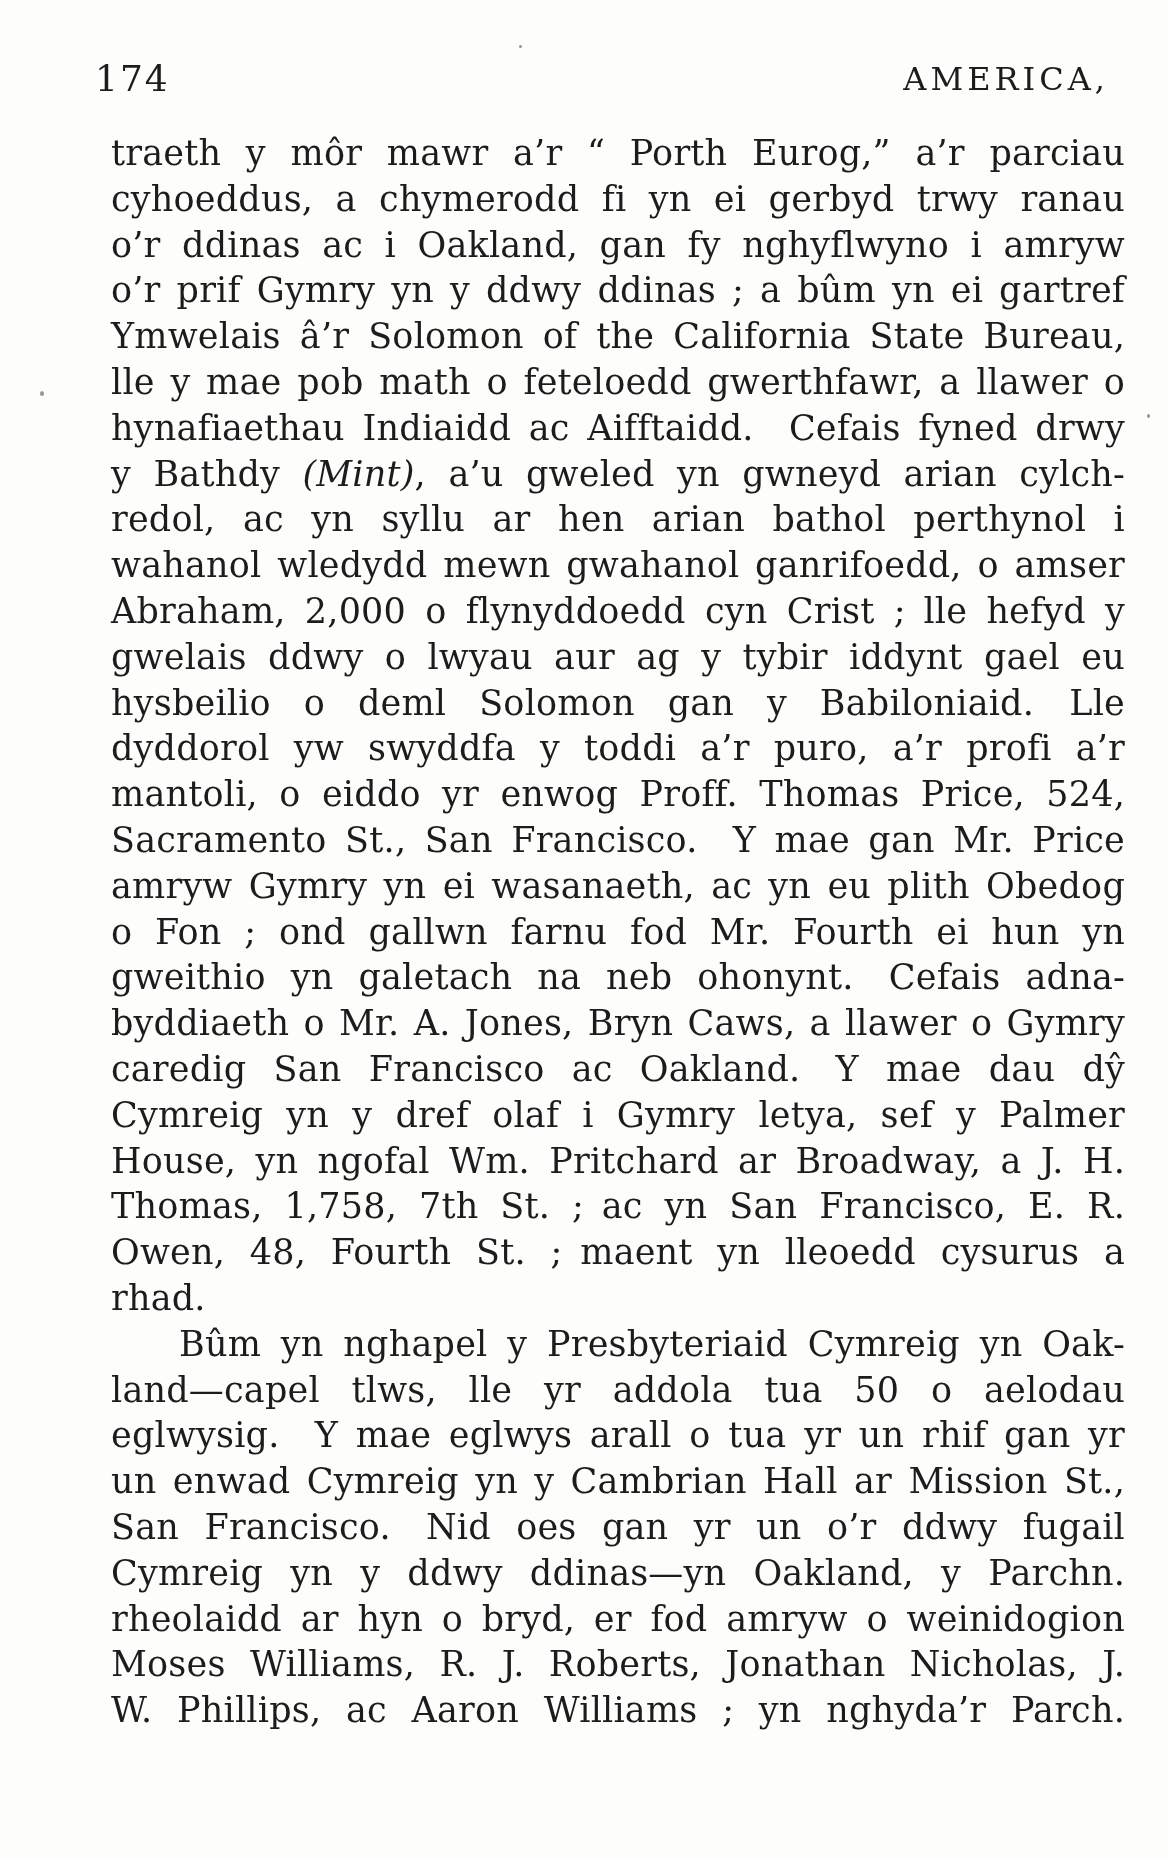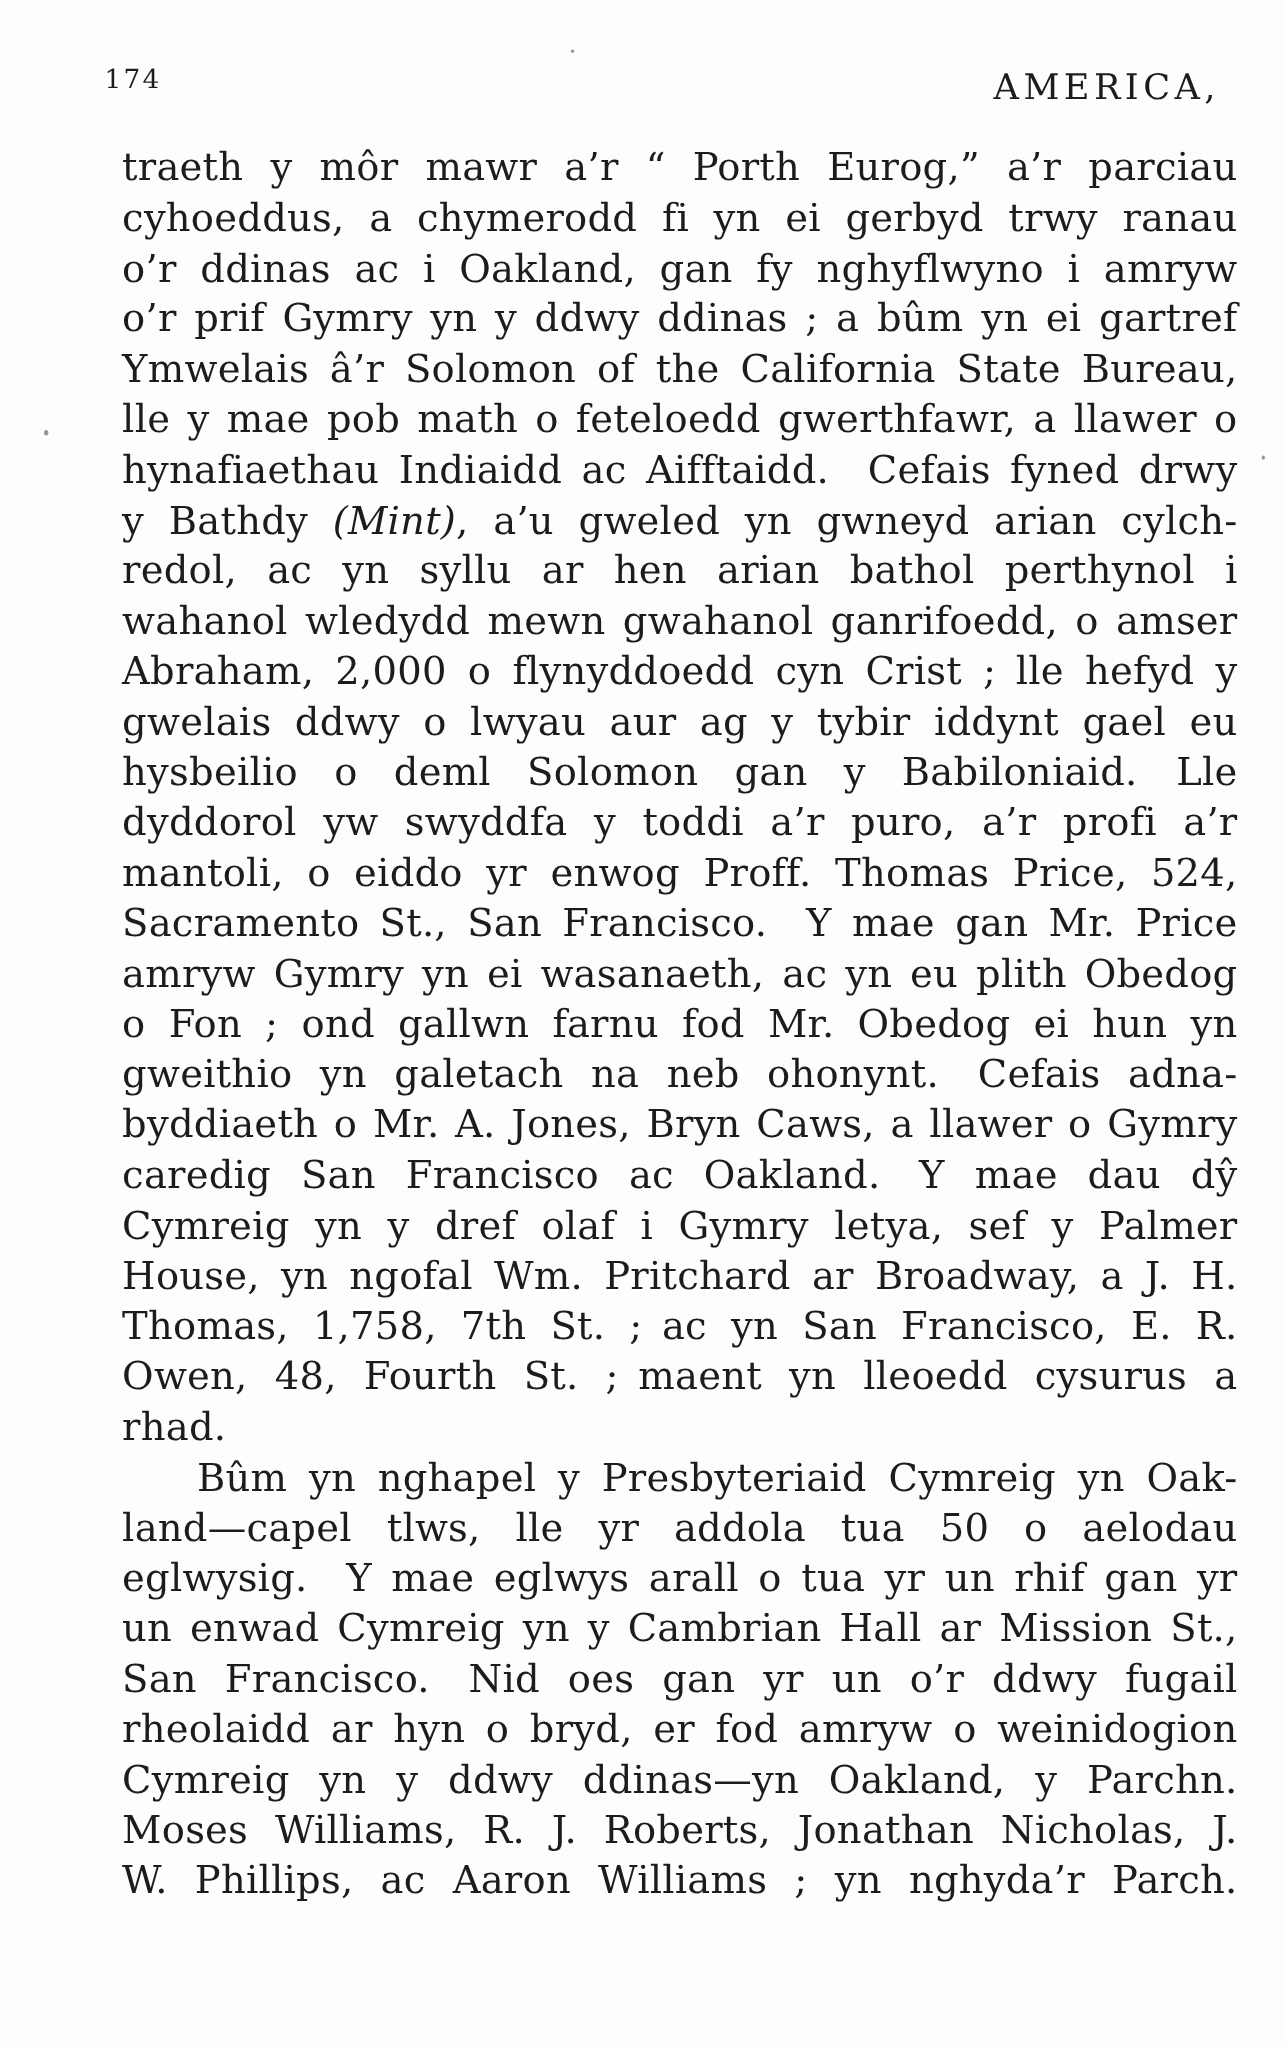--- a/index.html
+++ b/index.html
@@ -20,21 +20,21 @@
     position: absolute;
     top: 56px;
     left: 95px;
     width: 1014px;
     height: 46px;
   }
   .pagenum {
     position: absolute;
     left: 0;
     top: 2px;
-    font-size: 24px;
+    font-size: 36px;
     letter-spacing: 2px;
     font-variant-numeric: oldstyle-nums;
   }
   .running {
     position: absolute;
     left: 0;
     right: 0;
     top: 4px;
     text-align: right;
     font-size: 32px;
@@ -99,38 +99,38 @@
         <div class="line"><span>y Bathdy </span><span class="i">(Mint)</span><span>, a’u gweled yn gwneyd arian cylch-</span></div>
         <div class="line"><span>redol, ac yn syllu ar hen arian bathol perthynol i</span></div>
         <div class="line"><span>wahanol wledydd mewn gwahanol ganrifoedd, o amser</span></div>
         <div class="line"><span>Abraham, 2,000 o flynyddoedd cyn Crist ; lle hefyd y</span></div>
         <div class="line"><span>gwelais ddwy o lwyau aur ag y tybir iddynt gael eu</span></div>
         <div class="line"><span>hysbeilio o deml Solomon gan y Babiloniaid. Lle</span></div>
         <div class="line"><span>dyddorol yw swyddfa y toddi a’r puro, a’r profi a’r</span></div>
         <div class="line"><span>mantoli, o eiddo yr enwog Proff. Thomas Price, 524,</span></div>
         <div class="line"><span>Sacramento St., San Francisco. Y mae gan Mr. Price</span></div>
         <div class="line"><span>amryw Gymry yn ei wasanaeth, ac yn eu plith Obedog</span></div>
-        <div class="line"><span>o Fon ; ond gallwn farnu fod Mr. Obedog ei hun yn</span></div>
+        <div class="line"><span>o Fon ; ond gallwn farnu fod Mr. Fourth ei hun yn</span></div>
         <div class="line"><span>gweithio yn galetach na neb ohonynt. Cefais adna-</span></div>
         <div class="line"><span>byddiaeth o Mr. A. Jones, Bryn Caws, a llawer o Gymry</span></div>
         <div class="line"><span>caredig San Francisco ac Oakland. Y mae dau dŷ</span></div>
         <div class="line"><span>Cymreig yn y dref olaf i Gymry letya, sef y Palmer</span></div>
         <div class="line"><span>House, yn ngofal Wm. Pritchard ar Broadway, a J. H.</span></div>
         <div class="line"><span>Thomas, 1,758, 7th St. ; ac yn San Francisco, E. R.</span></div>
         <div class="line"><span>Owen, 48, Fourth St. ; maent yn lleoedd cysurus a</span></div>
         <div class="line left"><span>rhad.</span></div>
       </div>
       <div>
         <div class="line indent"><span>Bûm yn nghapel y Presbyteriaid Cymreig yn Oak-</span></div>
         <div class="line"><span>land—capel tlws, lle yr addola tua 50 o aelodau</span></div>
         <div class="line"><span>eglwysig. Y mae eglwys arall o tua yr un rhif gan yr</span></div>
         <div class="line"><span>un enwad Cymreig yn y Cambrian Hall ar Mission St.,</span></div>
         <div class="line"><span>San Francisco. Nid oes gan yr un o’r ddwy fugail</span></div>
+        <div class="line"><span>Cymreig yn y ddwy ddinas—yn Oakland, y Parchn.</span></div>
         <div class="line"><span>rheolaidd ar hyn o bryd, er fod amryw o weinidogion</span></div>
-        <div class="line"><span>Cymreig yn y ddwy ddinas—yn Oakland, y Parchn.</span></div>
         <div class="line"><span>Moses Williams, R. J. Roberts, Jonathan Nicholas, J.</span></div>
         <div class="line"><span>W. Phillips, ac Aaron Williams ; yn nghyda’r Parch.</span></div>
       </div>
     </div>
 
   <span class="speck s1"></span>
   <span class="speck s2"></span>
   <span class="speck s3"></span>
 
 </div>

